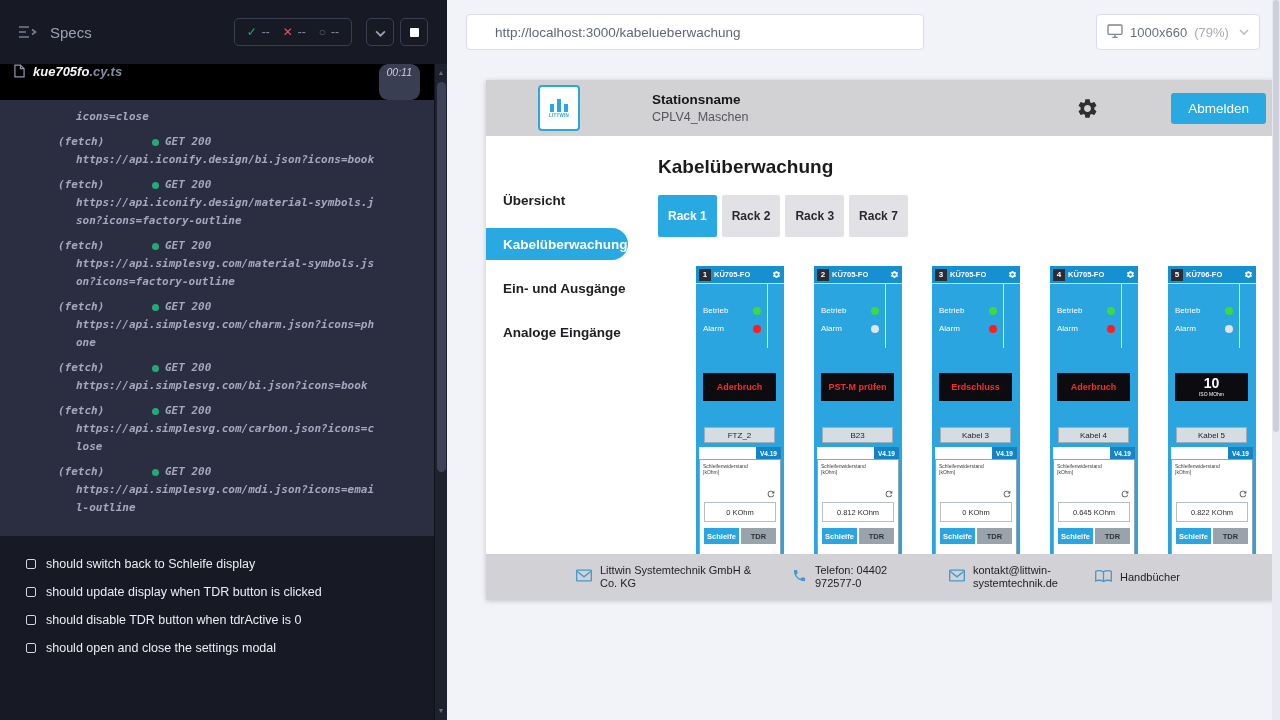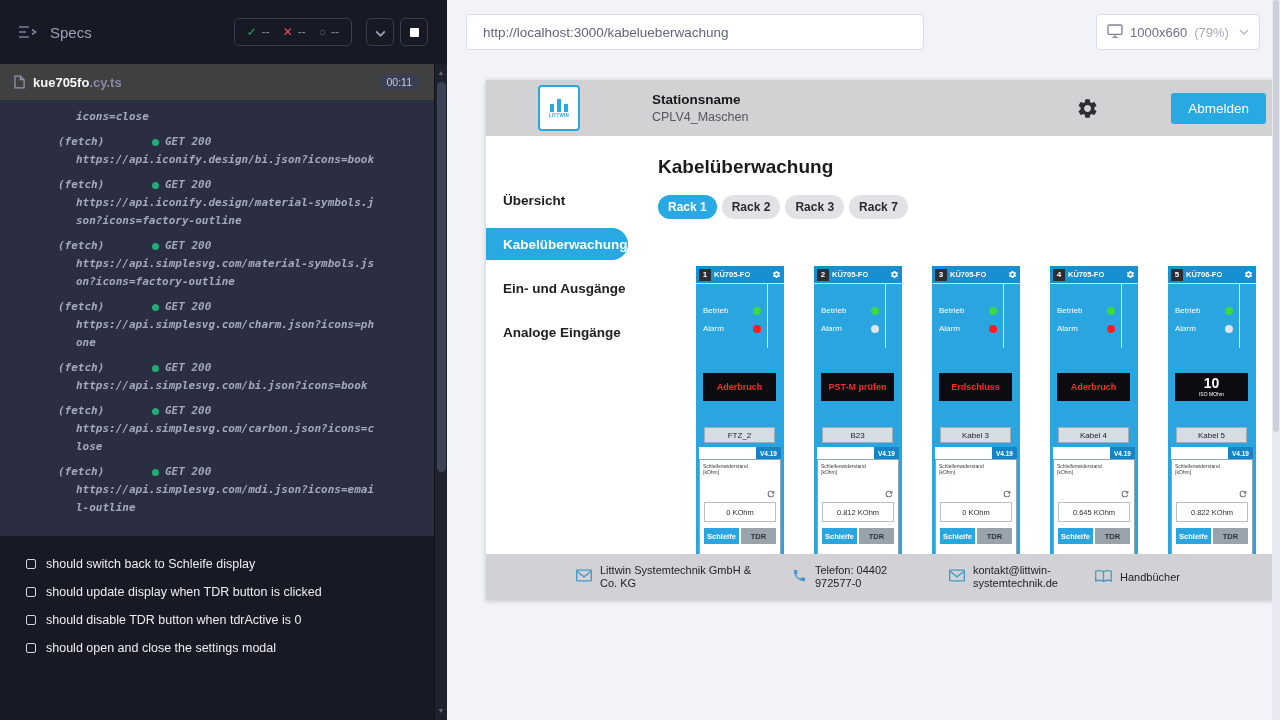--- a/index.html
+++ b/index.html
@@ -14,21 +14,21 @@
   .runner-header { height:64px; display:flex; align-items:center; padding:0 6px 0 18px; }
   .menu-icon { display:flex; }
   .specs-label { color:#9ca0b6; font-size:15px; margin-left:12px; }
   .stats-box { display:flex; align-items:center; gap:13px; border:1px solid #3a3e52; border-radius:5px; height:28px; padding:0 12px; margin-right:8px; }
   .stat { display:flex; align-items:center; gap:5px; font-size:12px; color:#888da6; }
   .ic { font-size:12px; }
   .ic.pass{color:#1fa971;} .ic.fail{color:#e45464;} .ic.pend{color:#62677f;}
   .icon-btn { width:28px; height:28px; border:1px solid #3a3e52; border-radius:5px; display:flex; align-items:center; justify-content:center; margin-left:6px; }
   .stop-square { width:9px; height:9px; background:#ffffff; border-radius:1px; }
 
-  .spec-row { height:36px; background:#404040; display:flex; align-items:center; padding:0 14px; }
+  .spec-row { height:36px; background:#000000; display:flex; padding:0 14px;font-style:italic; }
   .file-icon { margin-right:8px; display:flex; }
   .spec-name { color:#f5f6fa; font-size:13px; font-weight:bold; }
   .spec-ext { color:#858aa3; font-size:13px; font-weight:bold; }
   .time-badge { background:#3a3e52; color:#c9ccdc; font-size:10.5px; border-radius:9px; padding:2px 8px; }
 
   .log-block { background:#2a2e40; padding:8px 0 12px; }
   .log-entry { margin-bottom:7px; padding-left:58px; font-family:"DejaVu Sans Mono",monospace; font-style:italic; font-size:11px; font-weight:bold; color:#a4a8bf; }
   .l-head { display:flex; align-items:center; gap:6px; line-height:18px; }
   .l-method { width:88px; }
   .l-dot { width:7px; height:7px; border-radius:50%; background:#23ab77; display:inline-block; flex:none; }
@@ -39,21 +39,21 @@
   .test-box { width:10px; height:10px; border:1px solid #d2d5e2; border-radius:2px; flex:none; }
 
   .runner-scrollbar { position:absolute; right:0; top:64px; bottom:0; width:13px; background:#1e212e; border-left:1px solid #10121a; }
   .sb-arrow { position:absolute; left:0; width:12px; text-align:center; color:#646981; font-size:7px; line-height:10px; }
   .sb-arrow.up{top:4px;} .sb-arrow.down{bottom:4px;}
   .sb-thumb { position:absolute; left:2px; width:9px; top:18px; height:390px; background:#3d4258; border-radius:5px; }
 
   
   .stage { position:absolute; left:447px; top:0; right:0; bottom:0; background:#f2f3f9; }
   .topbar { height:64px; display:flex; align-items:center; padding:0 18px 0 19px; gap:12px; }
-  .url-box { width:458px; height:36px; background:#fff; border:1px solid #dadde8; border-radius:4px; font-size:13.5px; color:#606578; padding:0 16px; font-family:inherit; outline:none; }
+  .url-box { width:458px; height:36px; background:#fff; border:1px solid #dadde8; border-radius:4px; font-size:13.5px; color:#606578; padding:0 28px; font-family:inherit; outline:none; }
   .select-box { height:36px; background:#fff; border:1px solid #dadde8; border-radius:4px; display:flex; align-items:center; gap:7px; padding:0 10px; font-size:13px; }
   .select-box.browser { width:148px; color:#b9bdca; }
   .select-box.viewport { margin-left:auto; margin-right:2px; width:164px; color:#6b7080; }
   .viewport .pct { color:#a7abb8; }
   .chev { margin-left:auto; display:flex; }
 
   .aut { position:absolute; left:19px; top:80px; width:789px; height:520px; background:#ffffff; box-shadow:0 1px 5px rgba(0,0,0,.2);margin-left:20px; }
   .aut-header { position:absolute; top:0; left:0; right:0; height:56px; background:#d2d2d5; display:flex; align-items:center; }
   .logo-box { width:42px; height:46px; background:#fff; border:2px solid #2aa7e0; border-radius:4px; margin-left:52px; display:flex; flex-direction:column; align-items:center; justify-content:center; gap:1px; flex:none; }
   .logo-text { font-size:4.5px; font-weight:bold; color:#2aa7e0; letter-spacing:.3px; }
@@ -63,21 +63,21 @@
   .header-gear { margin-left:auto; margin-right:72px; display:flex; }
   .logout-btn { background:#29a9e1; color:#fff; border:none; font-size:13.5px; padding:8px 17px; border-radius:3px; font-family:inherit; margin-right:9px; }
 
   .aut-body { position:absolute; top:56px; left:0; right:0; bottom:46px; display:flex; overflow:hidden; background:#fff; }
   .aut-nav { width:152px; padding-top:48px; flex:none; }
   .nav-item { height:32px; margin-bottom:12px; display:flex; align-items:center; padding-left:17px; font-size:13.5px; font-weight:bold; color:#202024; }
   .nav-item.active { background:#29a9e1; color:#fff; border-radius:0 16px 16px 0; margin-right:10px; }
   .aut-main { flex:1; position:relative; padding:20px 0 0 20px; }
   .page-title { font-size:19px; font-weight:600; color:#1b1b1e; }
   .tabs { display:flex; gap:5px; margin-top:17px; }
-  .tab { padding:5px 10px; font-size:12px; font-weight:bold; background:#e2e2e6; color:#2a2a2e; border-radius:12px; }
+  .tab { padding:14px 10px; font-size:12px; font-weight:bold; background:#e2e2e6; color:#2a2a2e; border-radius:2px; }
   .tab.active { background:#29a9e1; color:#fff; }
 
   .cards { position:absolute; left:58px; top:130px; height:288px; display:flex; gap:30px; overflow:hidden; }
   .card { width:88px; height:320px; background:#2aa5e0; position:relative; flex:none; }
   .card-header { height:18px; background:#1790d2; display:flex; align-items:center; padding:0 3px; border-bottom:1px solid rgba(255,255,255,.75); }
   .card-num { width:12px; height:12px; background:#2c2c34; color:#fff; font-size:8px; font-weight:bold; display:flex; align-items:center; justify-content:center; margin-right:3px; flex:none; }
   .card-model { color:#fff; font-size:7.5px; font-weight:bold; flex:1; white-space:nowrap; }
   .card-gear { flex:none; display:flex; }
   .card-vline { position:absolute; right:16px; top:18px; width:1px; height:64px; background:rgba(255,255,255,.75); }
   .leds { position:absolute; top:40px; left:7px; width:58px; }

